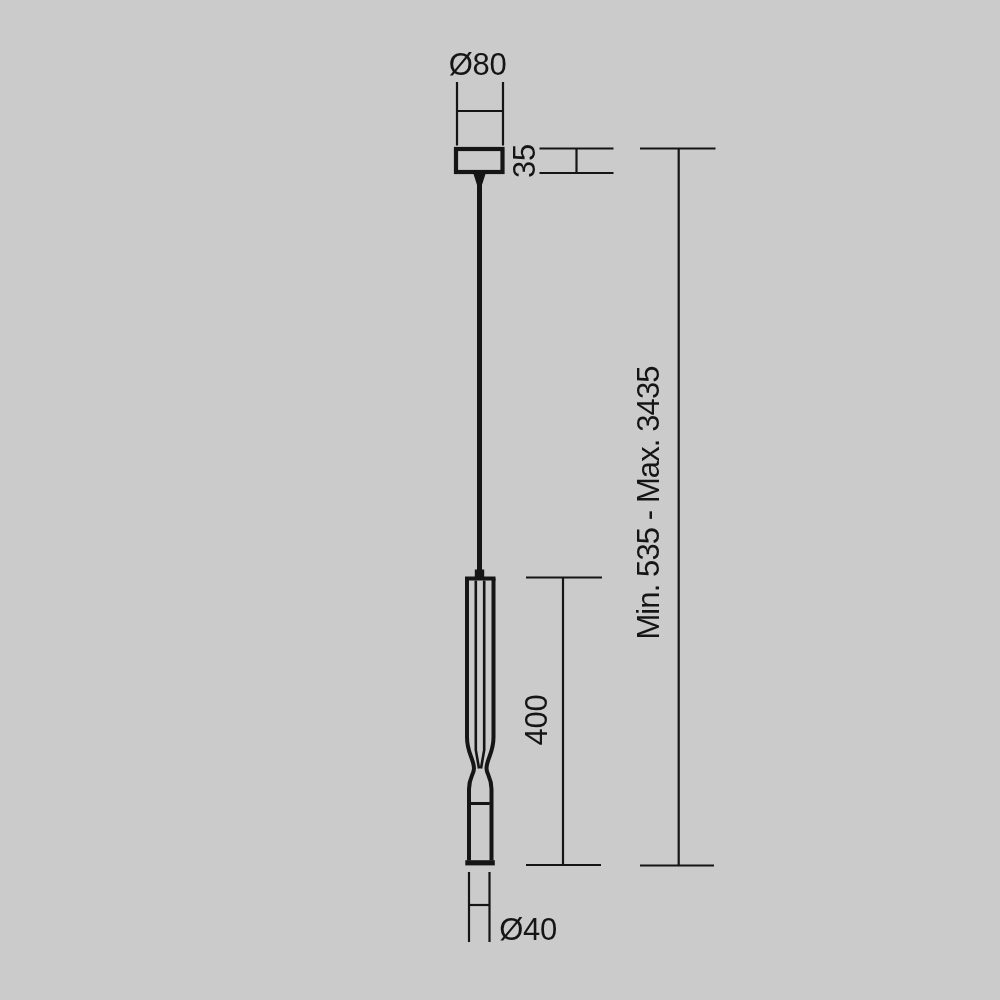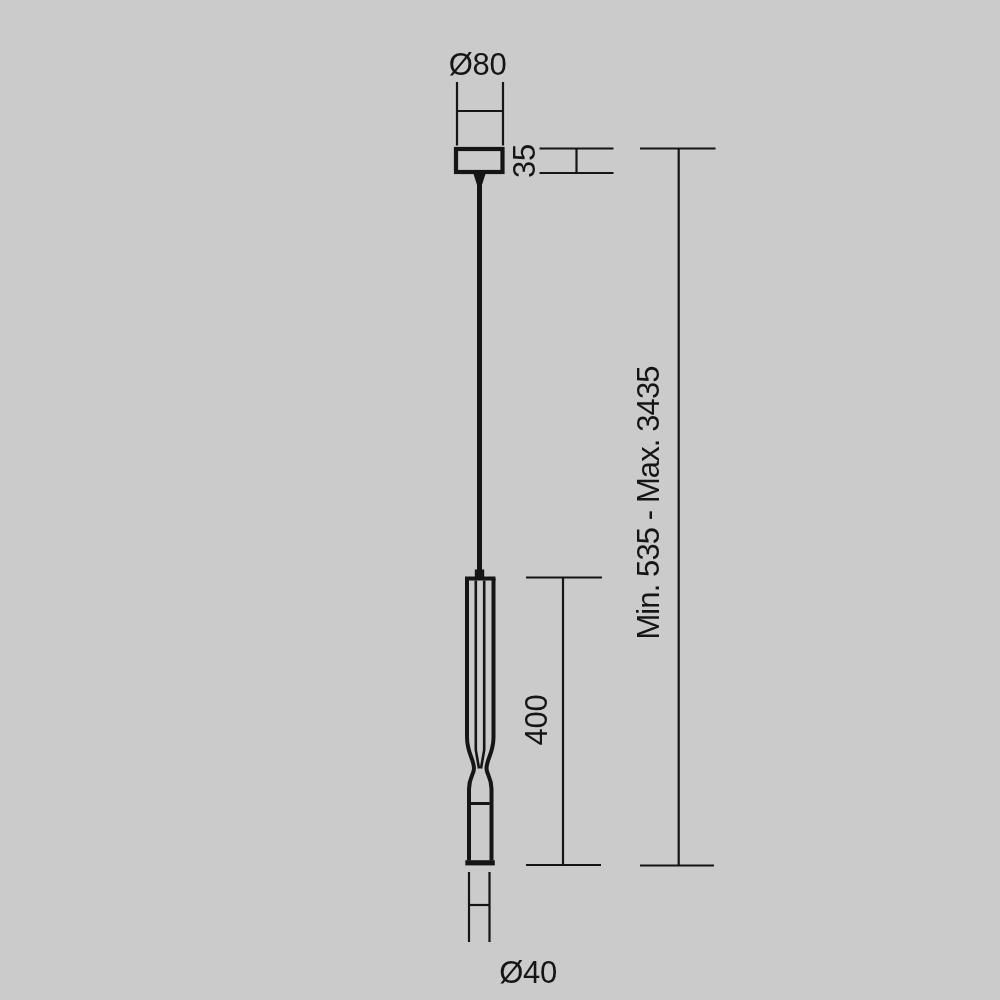--- a/index.html
+++ b/index.html
@@ -40,21 +40,21 @@
     transform: translate(-50%, -50%) rotate(-90deg);
   }
   .dim-label.long {
     letter-spacing: -0.9px;
   }
   
   .lbl-canopy-dia  { left: 477.5px; top: 64px; }
   .lbl-canopy-h    { left: 524px;   top: 161px; }
   .lbl-susp-h      { left: 648px;   top: 503px; }
   .lbl-body-h      { left: 536px;   top: 720px; }
-  .lbl-body-dia    { left: 528px;   top: 972px; }
+  .lbl-body-dia    { left: 528px;   top: 929px; }
 </style>
 </head>
 <body>
 
 <div class="stage">
 
   <svg width="1000" height="1000" viewBox="0 0 1000 1000">
 
     <g stroke="currentColor" fill="none" stroke-linecap="butt">
 

